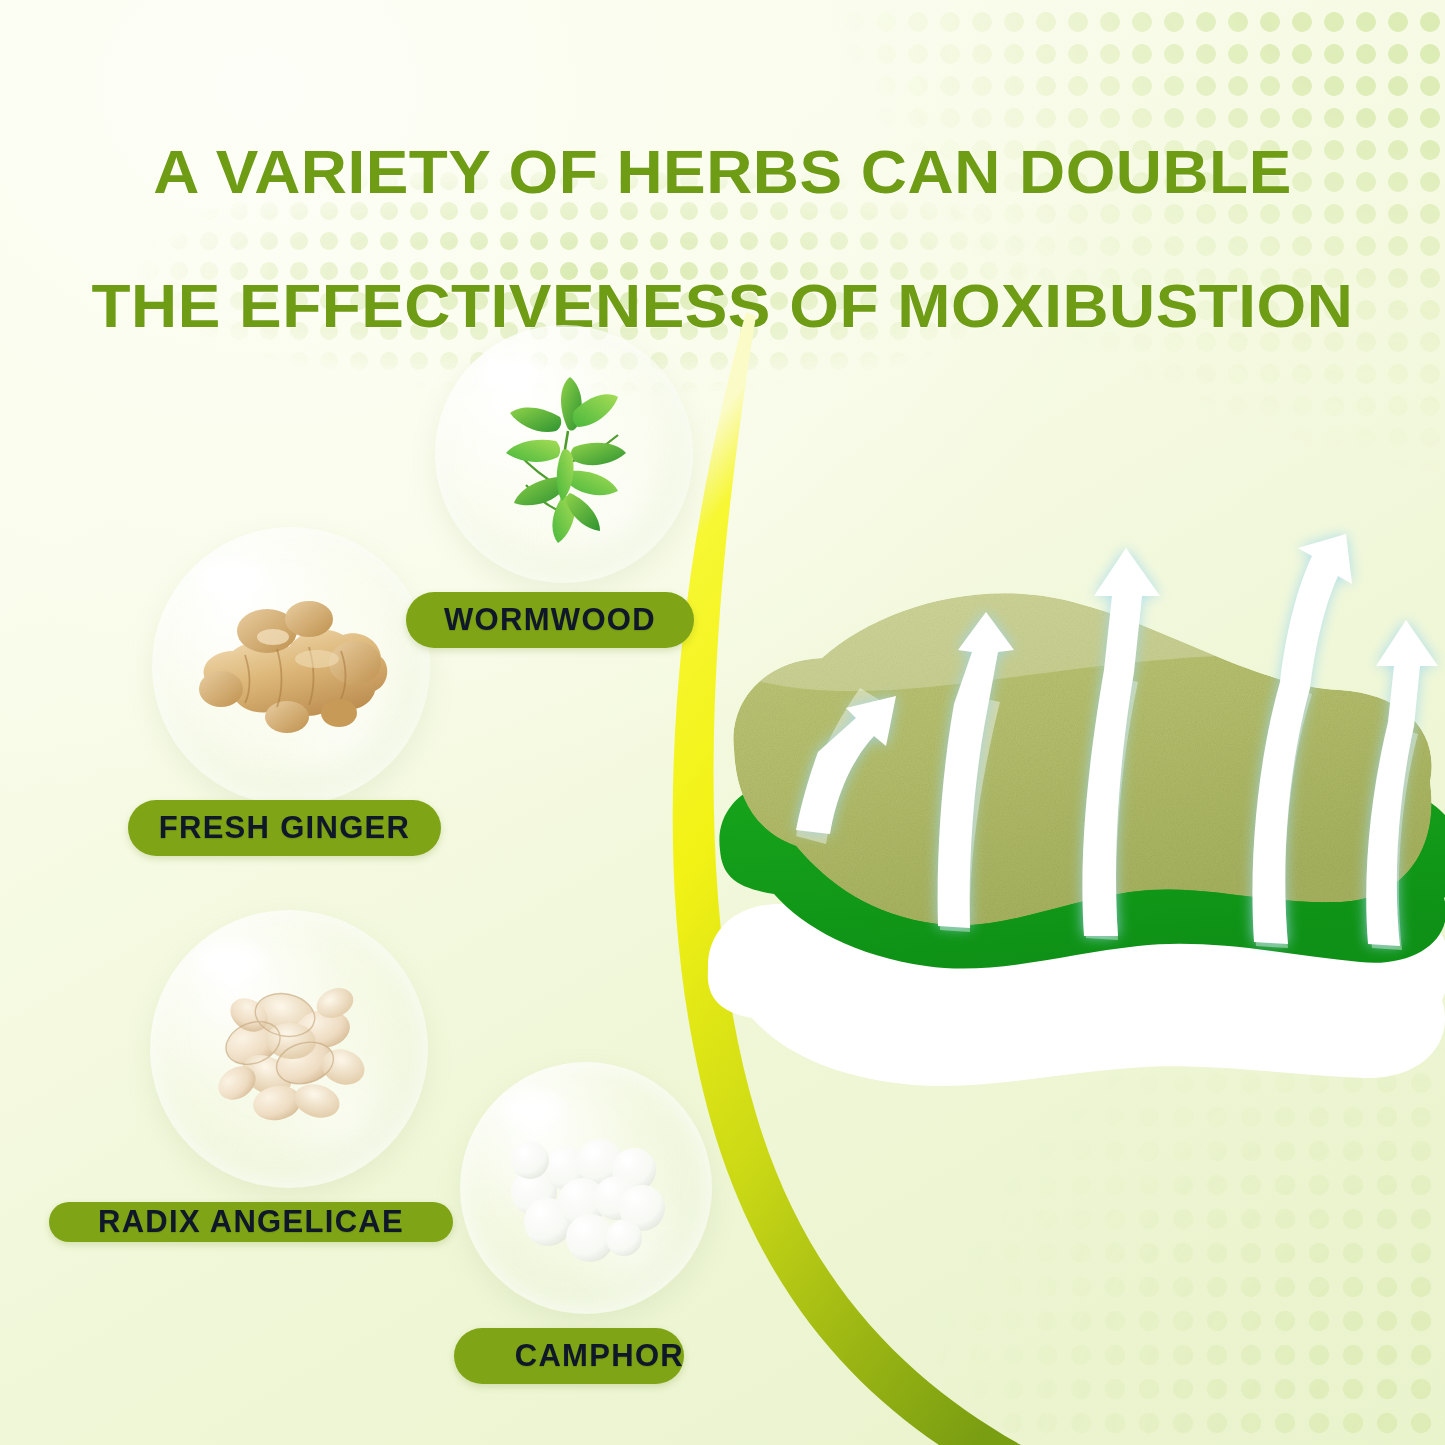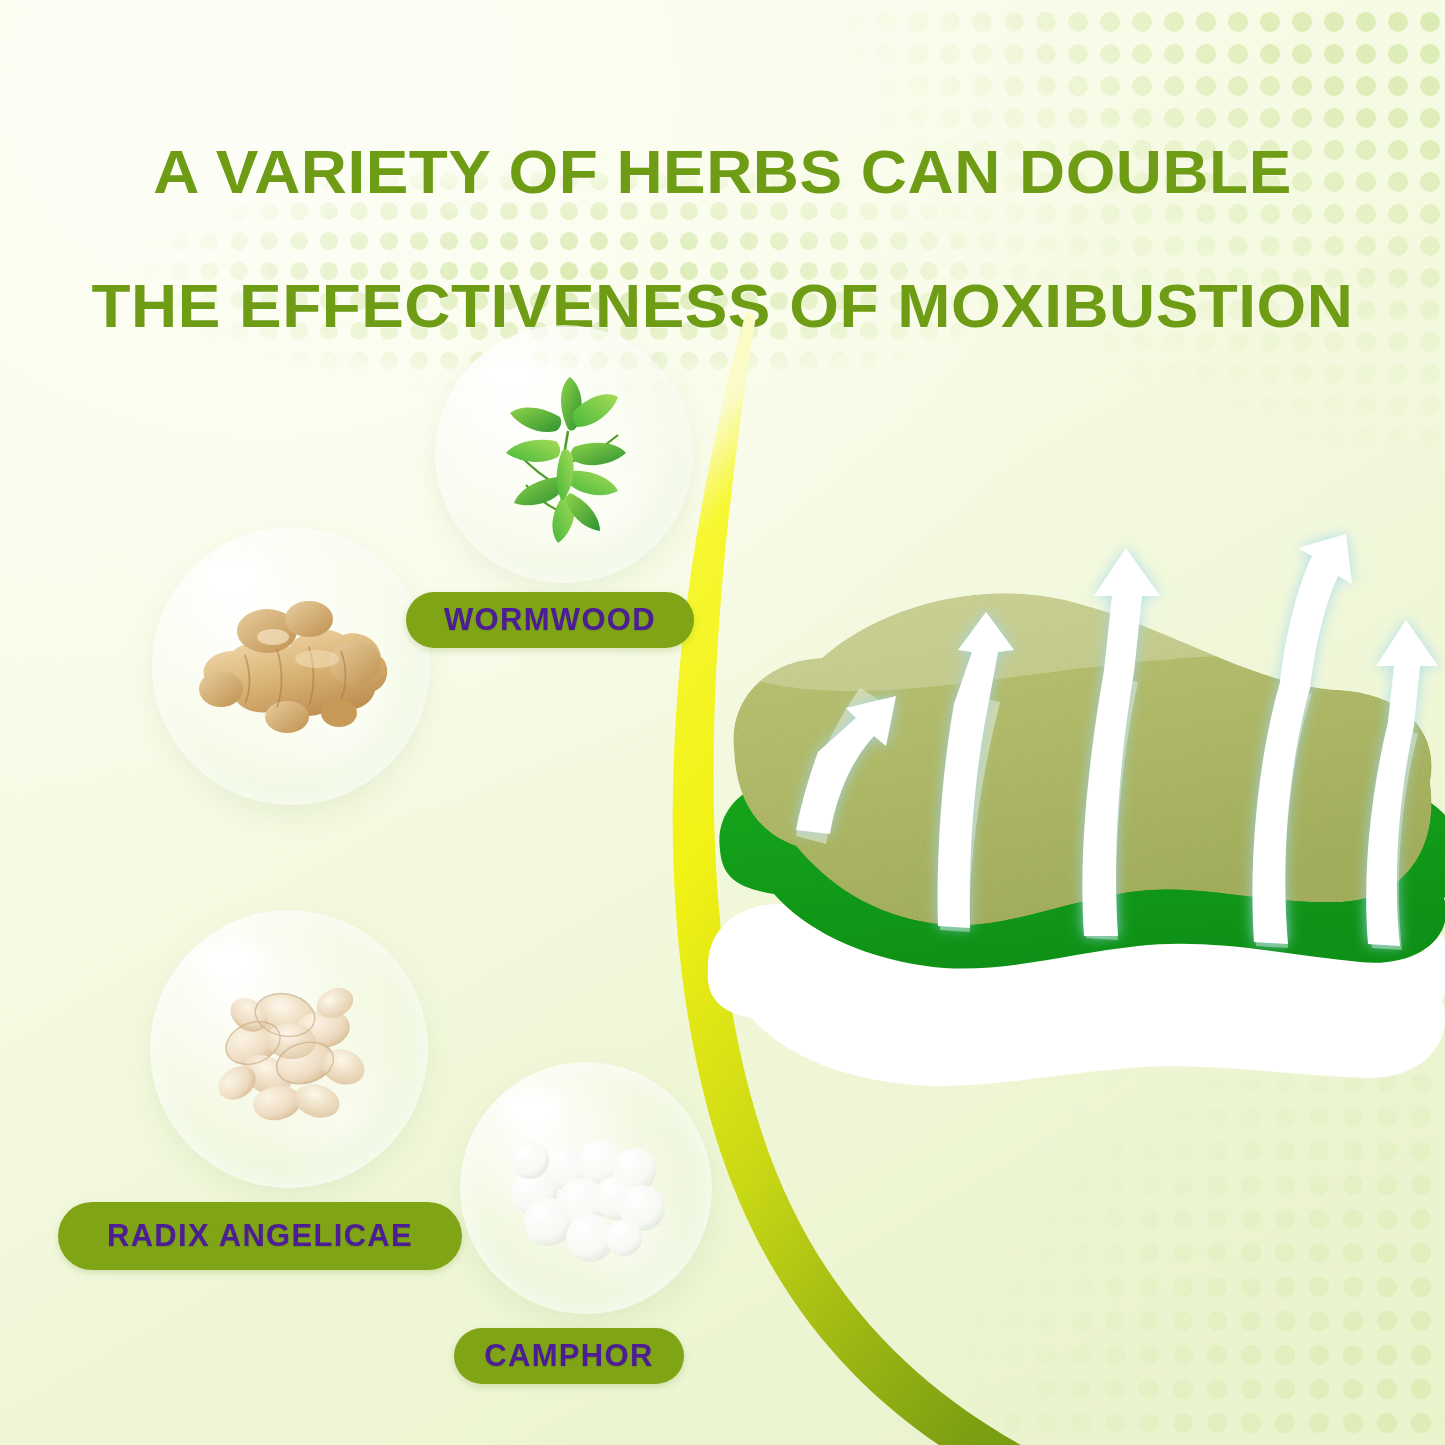--- a/index.html
+++ b/index.html
@@ -73,21 +73,21 @@
     content:"";position:absolute;left:16%;top:11%;width:25%;height:15%;
     border-radius:50%;background:rgba(255,255,255,.92);
     filter:blur(7px);
   }
   .bubble .content{position:absolute;inset:0;}
 
   
   .pill{
     position:absolute;display:flex;align-items:center;justify-content:center;
     background:#7fa516;border-radius:999px;
-    color:#4c1d95;font-weight:bold;letter-spacing:1.3px;
+    color:#0f172a;font-weight:bold;letter-spacing:1.3px;
     box-shadow:0 3px 7px rgba(110,140,30,.22);
     text-shadow:0 1px 1px rgba(80,110,10,.35);
     white-space:nowrap;
   }
 
   
   #product{position:absolute;left:700px;top:500px;width:760px;height:620px;}
 </style>
 </head>
 <body>
@@ -355,22 +355,25 @@
       <path d="M 688 222 L 694 166 L 676 166 L 706 120 L 738 166 L 720 166
                L 714 226 C 700 290 692 372 700 446 L 668 444
                C 662 368 672 288 688 222 Z"></path>
     </g>
   </svg>
 
   <div class="pill" style="left:406px;top:592px;width:288px;height:56px;font-size:31px;">
     <span>WORMWOOD</span>
   </div>
 
-
-  <div class="pill" style="left:58px;top:1202px;width:404px;height:68px;font-size:31px;">
+  <div class="pill" style="left:128px;top:800px;width:313px;height:56px;font-size:31px;">
+    <span>FRESH GINGER</span>
+  </div>
+
+  <div class="pill" style="left:49px;top:1202px;width:404px;height:40px;font-size:31px;">
     <span>RADIX ANGELICAE</span>
   </div>
 
-  <div class="pill" style="left:454px;top:1328px;width:230px;height:56px;font-size:31px;">
+  <div class="pill" style="left:454px;top:1328px;width:230px;height:56px;font-size:31px;justify-content:flex-end;">
     <span>CAMPHOR</span>
   </div>
 
 </div>
 
 </body></html>

